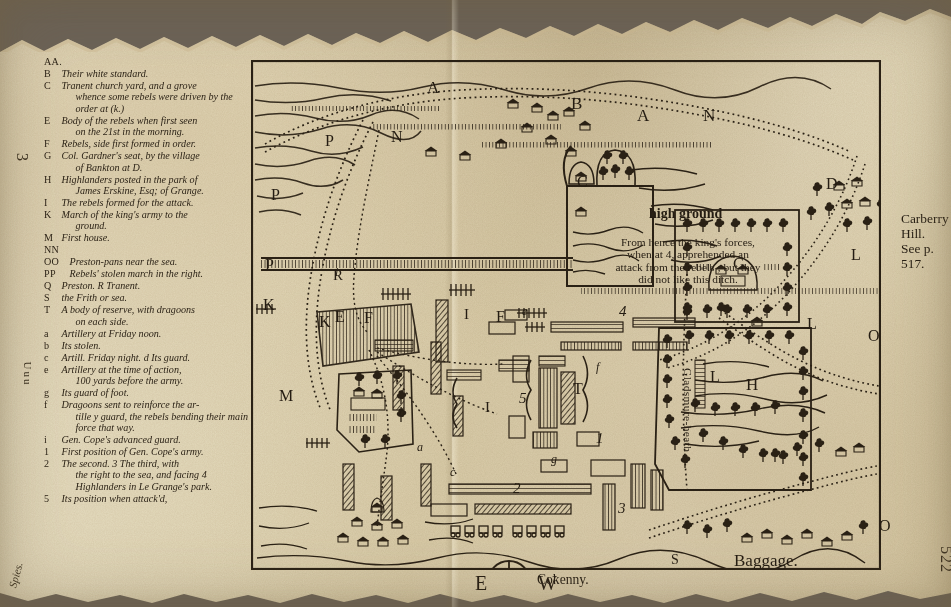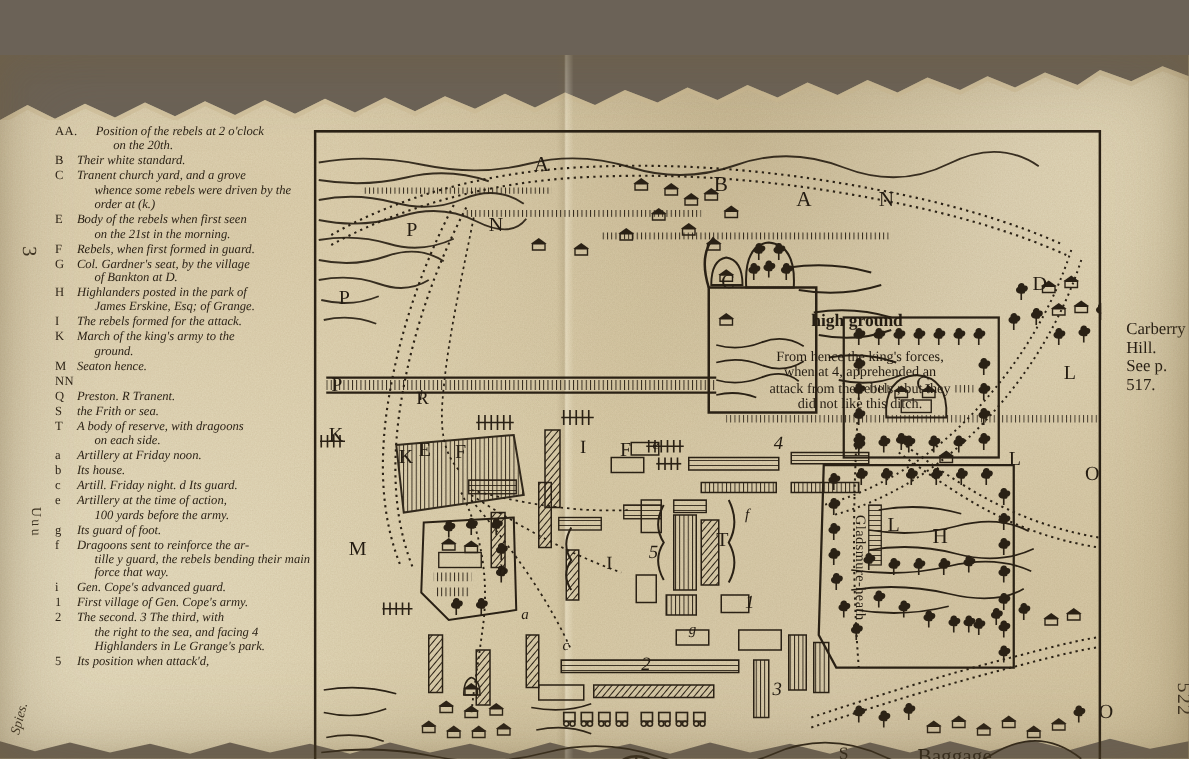--- a/index.html
+++ b/index.html
@@ -7,21 +7,20 @@
   body{width:951px;height:607px;overflow:hidden;
        font-family:"Liberation Serif", serif;}
 
   
   #sheet{position:absolute;inset:0;
     background:
       radial-gradient(ellipse at 18% 22%, rgba(214,197,160,.55) 0%, rgba(214,197,160,0) 46%),
       radial-gradient(ellipse at 78% 78%, rgba(200,182,145,.5) 0%, rgba(200,182,145,0) 52%),
       radial-gradient(ellipse at 62% 12%, rgba(175,155,118,.42) 0%, rgba(175,155,118,0) 40%),
       linear-gradient(108deg,#e9e0c6 0%,#e5dbbe 24%,#ded2b0 52%,#e6dcc0 74%,#dccfab 100%);
-    margin-top: 44px;
   }
   
   #grain{position:absolute;inset:0;opacity:.5;mix-blend-mode:multiply;pointer-events:none;}
   #vign{position:absolute;inset:0;pointer-events:none;
     box-shadow:inset 0 0 70px rgba(109,92,60,.40),
                inset 0 0 22px rgba(120,100,62,.26);}
   
   .tear{position:absolute;left:0;width:951px;pointer-events:none;}
   #tearTop{top:0;height:52px;}
   #tearBot{bottom:0;height:26px;}
@@ -103,80 +102,87 @@
     <path d="M0,26 H951 V12 L920,18 L888,10 L856,19 L824,11 L792,20 L760,12 L728,21 L696,13
              L664,22 L632,14 L600,21 L568,13 L536,22 L504,14 L472,21 L440,13 L408,22 L376,14
              L344,21 L312,13 L280,22 L248,14 L216,21 L184,13 L152,22 L120,14 L88,21 L56,13
              L28,20 L0,12 Z" fill="#6b6257"></path>
   </svg>
   <div id="fold"></div>
 
   <div id="legend">
       <div class="lg">
         <span class="key w3">AA.</span>
-        <span class="txt it">Position of the rebels at 2 o'clock<span class="cont it">on the 20th.</span></span>
       </div>
       <div class="lg">
         <span class="key">B</span>
         <span class="txt it">Their white standard.</span>
       </div>
       <div class="lg">
         <span class="key">C</span>
         <span class="txt it">Tranent church yard, and a grove<span class="cont it">whence some rebels were driven by the order at (k.)</span></span>
       </div>
       <div class="lg">
         <span class="key">E</span>
         <span class="txt it">Body of the rebels when first seen<span class="cont it">on the 21st in the morning.</span></span>
       </div>
       <div class="lg">
         <span class="key">F</span>
-        <span class="txt it">Rebels, when first formed in guard.</span>
+        <span class="txt it">Rebels, side first formed in order.</span>
       </div>
       <div class="lg">
         <span class="key">G</span>
         <span class="txt it">Col. Gardner's seat, by the village<span class="cont it">of Bankton at D.</span></span>
       </div>
       <div class="lg">
         <span class="key">H</span>
         <span class="txt it">Highlanders posted in the park of<span class="cont it">James Erskine, Esq; of Grange.</span></span>
       </div>
       <div class="lg">
         <span class="key">I</span>
         <span class="txt it">The rebels formed for the attack.</span>
       </div>
       <div class="lg">
         <span class="key">K</span>
         <span class="txt it">March of the king's army to the<span class="cont it">ground.</span></span>
       </div>
       <div class="lg">
         <span class="key">M</span>
-        <span class="txt it">Seaton hence.</span>
+        <span class="txt it">First house.</span>
       </div>
       <div class="lg">
         <span class="key w2">NN</span>
+      </div>
+      <div class="lg">
+        <span class="key w2">OO</span>
+        <span class="txt it">Preston-pans near the sea.</span>
+      </div>
+      <div class="lg">
+        <span class="key w2">PP</span>
+        <span class="txt it">Rebels' stolen march in the right.</span>
       </div>
       <div class="lg">
         <span class="key">Q</span>
         <span class="txt it">Preston.          R Tranent.</span>
       </div>
       <div class="lg">
         <span class="key">S</span>
         <span class="txt it">the Frith or sea.</span>
       </div>
       <div class="lg">
         <span class="key">T</span>
         <span class="txt it">A body of reserve, with dragoons<span class="cont it">on each side.</span></span>
       </div>
       <div class="lg">
         <span class="key">a</span>
         <span class="txt it">Artillery at Friday noon.</span>
       </div>
       <div class="lg">
         <span class="key">b</span>
-        <span class="txt it">Its house.</span>
+        <span class="txt it">Its stolen.</span>
       </div>
       <div class="lg">
         <span class="key">c</span>
         <span class="txt it">Artill. Friday night.   d Its guard.</span>
       </div>
       <div class="lg">
         <span class="key">e</span>
         <span class="txt it">Artillery at the time of action,<span class="cont it">100 yards before the army.</span></span>
       </div>
       <div class="lg">
@@ -186,21 +192,21 @@
       <div class="lg">
         <span class="key">f</span>
         <span class="txt it">Dragoons sent to reinforce the ar-<span class="cont it">tille y guard, the rebels bending their main force that way.</span></span>
       </div>
       <div class="lg">
         <span class="key">i</span>
         <span class="txt it">Gen. Cope's advanced guard.</span>
       </div>
       <div class="lg">
         <span class="key">1</span>
-        <span class="txt it">First village of Gen. Cope's army.</span>
+        <span class="txt it">First position of Gen. Cope's army.</span>
       </div>
       <div class="lg">
         <span class="key">2</span>
         <span class="txt it">The second.   3 The third, with<span class="cont it">the right to the sea, and facing 4 Highlanders in Le Grange's park.</span></span>
       </div>
       <div class="lg">
         <span class="key">5</span>
         <span class="txt it">Its position when attack'd,</span>
       </div>
     </div>

